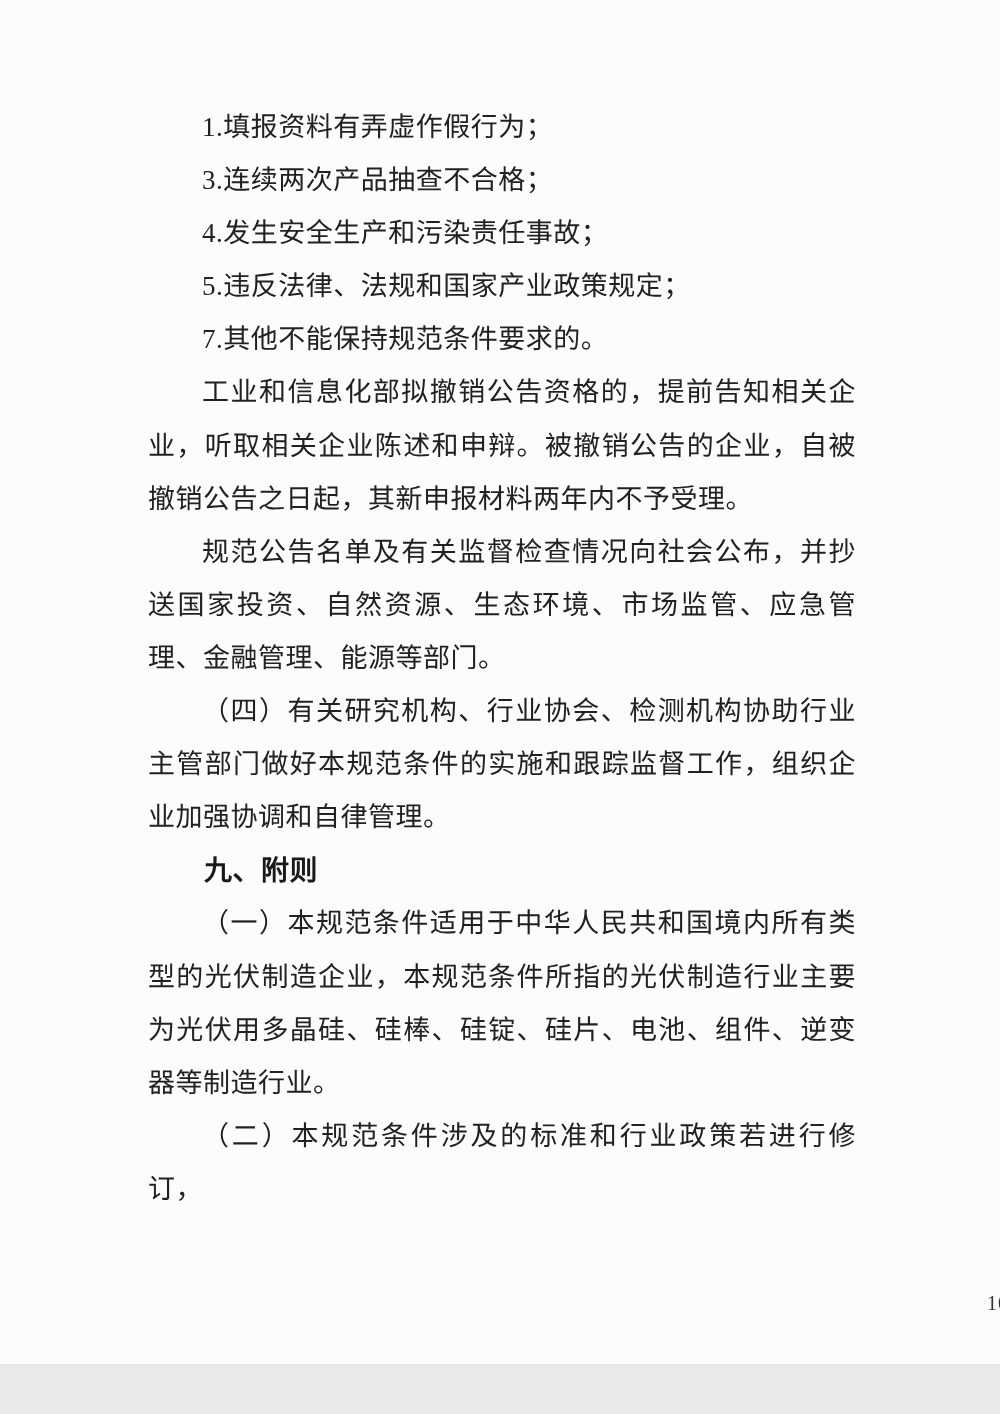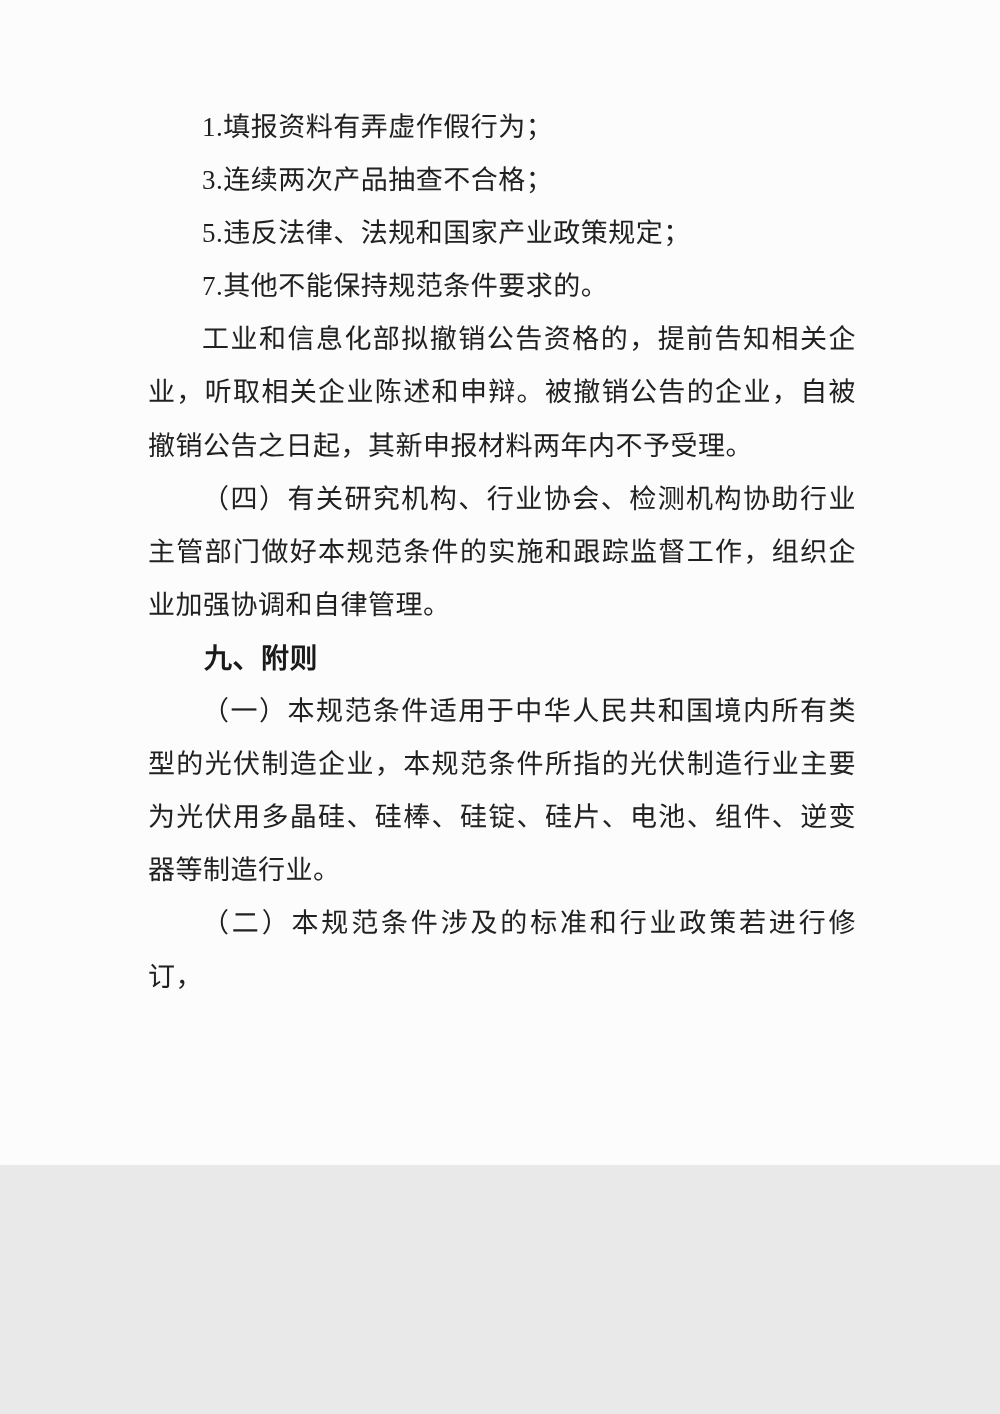--- a/index.html
+++ b/index.html
@@ -3,21 +3,21 @@
 <meta charset="utf-8">
 <style>
   html, body {
     margin: 0;
     padding: 0;
     background: #e9e9e9;
   }
   .page {
     position: relative;
     width: 1000px;
-    height: 1165px;
+    height: 1364px;
     margin: 0 auto;
     background: #fcfcfc;
     overflow: hidden;
     font-family: "Liberation Serif", "DejaVu Serif", serif;
     color: #212121;
   }
   .content {
     position: absolute;
     top: 101px;
     left: 148px;
@@ -52,22 +52,24 @@
     padding-left: 9px;
   }
 </style>
 </head>
 <body>
 
 <div class="page">
   <div class="content">
     <p class="para">1.填报资料有弄虚作假行为；</p>
     <p class="para">3.连续两次产品抽查不合格；</p>
+    <p class="para">4.发生安全生产和污染责任事故；</p>
     <p class="para">5.违反法律、法规和国家产业政策规定；</p>
     <p class="para">7.其他不能保持规范条件要求的。</p>
     <p class="para">工业和信息化部拟撤销公告资格的，提前告知相关企业，听取相关企业陈述和申辩。被撤销公告的企业，自被撤销公告之日起，其新申报材料两年内不予受理。</p>
+    <p class="para">规范公告名单及有关监督检查情况向社会公布，并抄送国家投资、自然资源、生态环境、市场监管、应急管理、金融管理、能源等部门。</p>
     <p class="para">（四）有关研究机构、行业协会、检测机构协助行业主管部门做好本规范条件的实施和跟踪监督工作，组织企业加强协调和自律管理。</p>
     <h2 class="heading">九、附则</h2>
     <p class="para">（一）本规范条件适用于中华人民共和国境内所有类型的光伏制造企业，本规范条件所指的光伏制造行业主要为光伏用多晶硅、硅棒、硅锭、硅片、电池、组件、逆变器等制造行业。</p>
     <p class="para">（二）本规范条件涉及的标准和行业政策若进行修订，</p>
   </div>
   <div class="page-number">10</div>
 </div>
 
 </body></html>

